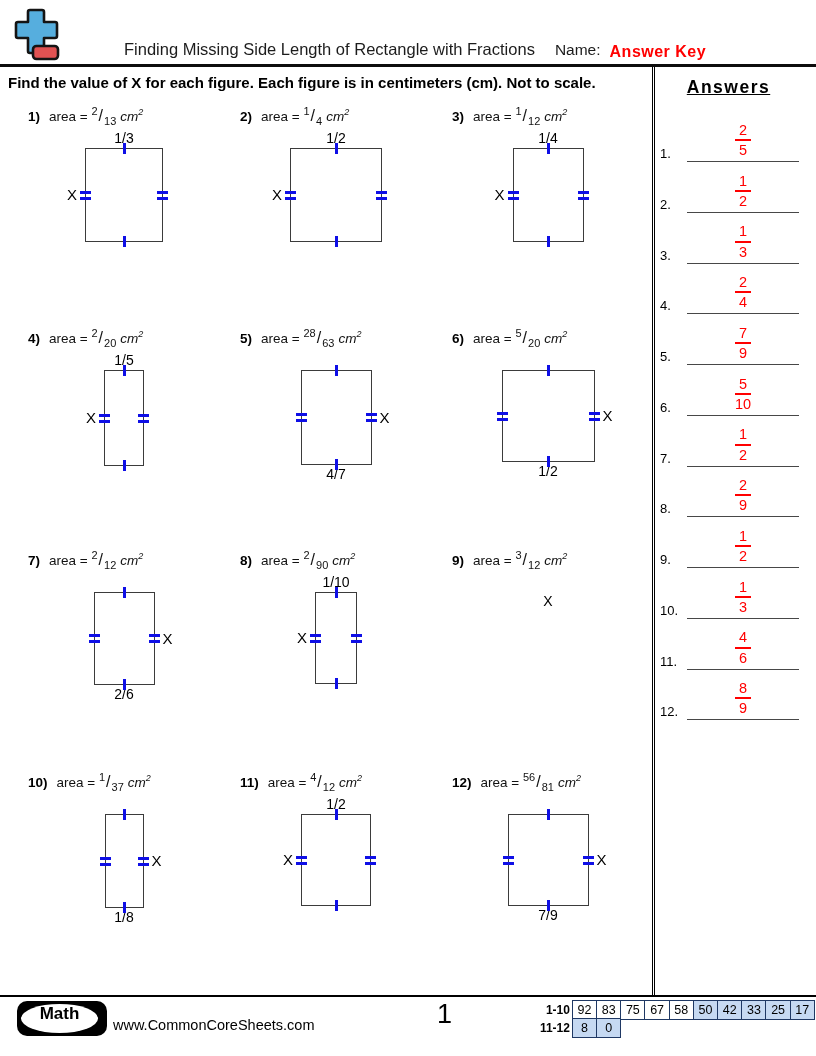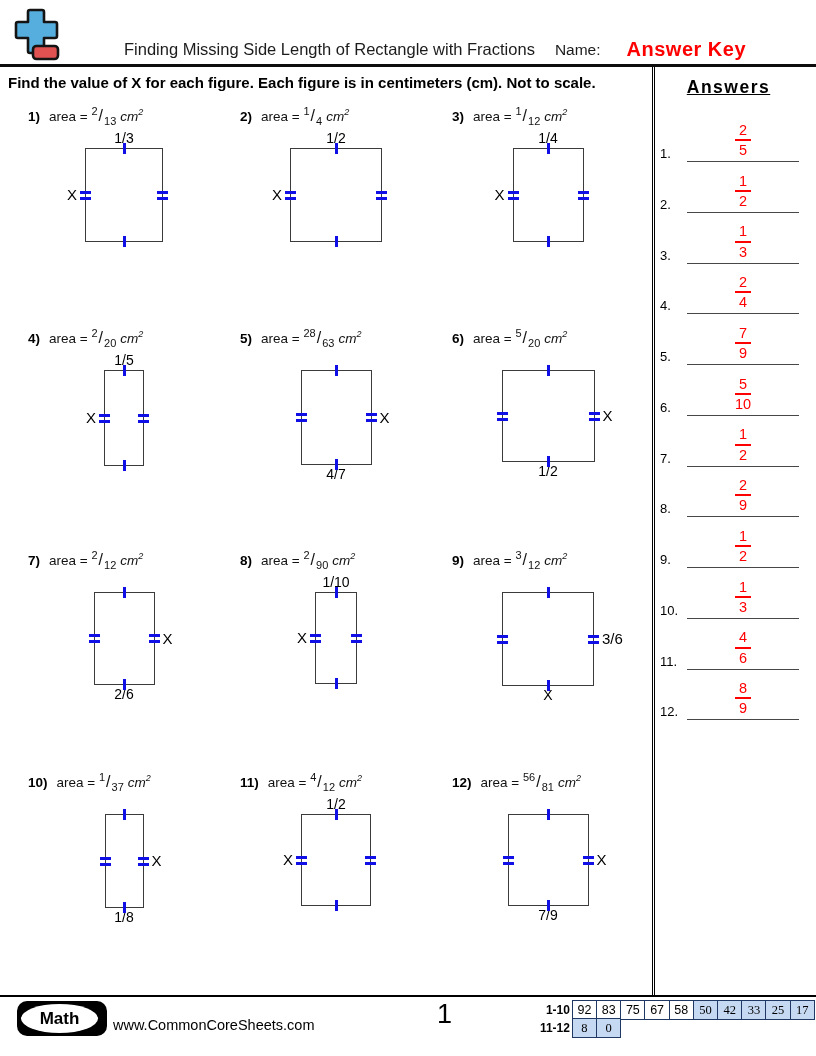--- a/index.html
+++ b/index.html
@@ -5,21 +5,21 @@
   html,body{margin:0;padding:0;}
   body{
     width:816px;height:1056px;background:#fff;color:#000;
     font-family:"Liberation Sans",sans-serif;position:relative;overflow:hidden;
   }
   
   .hdr{height:64px;display:flex;align-items:flex-end;padding:0 0 5px 14px;box-sizing:border-box;}
   .logo{flex:0 0 auto;margin-bottom:-4px;}
   .hdr-title{margin-left:64px;font-size:16.5px;color:#1c1c1c;white-space:nowrap;}
   .hdr-name{margin-left:20px;font-size:15.5px;color:#1c1c1c;}
-  .hdr-key{margin-left:26px;font-size:20px;font-weight:bold;color:#f00;letter-spacing:.5px;margin-bottom:-2px;}
+  .hdr-key{margin-left:9px;font-size:16px;font-weight:bold;color:#f00;letter-spacing:.5px;margin-bottom:-2px;}
   .rule{border-top:3.5px solid #0d0d0d;}
   
   .body-row{display:flex;height:928px;}
   .main{width:652px;box-sizing:border-box;}
   .vsep{width:1px;border-left:1.6px solid #000;border-right:1.6px solid #000;}
   .answers{flex:1;padding-top:6px;box-sizing:border-box;}
   
   .instruction{font-weight:bold;font-size:15px;padding:7px 0 0 8px;height:32px;box-sizing:border-box;}
   
   .grid{display:grid;grid-template-columns:212px 212px 212px;grid-auto-rows:222px;padding-left:18px;}
@@ -50,30 +50,30 @@
   .ans-title{font-weight:bold;font-size:17.5px;text-decoration:underline;text-align:center;letter-spacing:1.5px;margin:4px 14px 24px 0;}
   .ans-row{display:flex;align-items:flex-end;padding-left:5px;margin-bottom:10.5px;}
   .ans-num{font-size:13px;width:27px;padding-bottom:1px;box-sizing:border-box;}
   .ans-blank{border-bottom:1.6px solid #474747;width:112px;text-align:center;padding-bottom:2px;}
   .ans-frac{display:inline-block;color:#f00;font-size:14.5px;line-height:1.12;}
   .afn{display:block;border-bottom:2px solid #f00;padding:0 4px 1px;}
   .afd{display:block;padding-top:1px;}
   
   .ftr{position:absolute;left:0;right:0;bottom:0;height:61px;border-top:2.5px solid #000;box-sizing:border-box;}
   .brand-pill{position:absolute;left:17px;top:4px;width:90px;height:35px;background:#000;border-radius:10px;}
-  .brand-oval{position:absolute;left:4px;top:3px;right:9px;bottom:3px;background:#fff;border-radius:50%;display:flex;align-items:center;justify-content:center;}
+  .brand-oval{position:absolute;left:4px;top:3px;right:9px;bottom:3px;background:#fff;border-radius:50%;display:flex;justify-content:center;}
   .brand-txt{font-weight:bold;font-size:17px;}
   .site{position:absolute;left:113px;top:20px;font-size:14.5px;}
   .pageno{position:absolute;left:437px;top:2px;font-size:27px;font-weight:500;}
   .score{position:absolute;right:1px;top:3px;}
   .srow{display:flex;align-items:center;margin-bottom:-1.2px;}
   .slabel{width:44px;text-align:right;margin-right:3px;font-size:12px;font-weight:bold;}
   .sc{display:inline-block;width:25.4px;height:19.5px;line-height:19.5px;text-align:center;
       border:1.2px solid #1f3864;margin-left:-1.2px;box-sizing:border-box;background:#fff;font-size:12.5px;}
-  .sc.hl{background:#c6d9f2;font-family:Liberation Serif, serif;}
+  .sc.hl{background:#c6d9f2;}
 </style>
 </head>
 <body>
 
 <div class="hdr">
   <svg class="logo" width="46" height="56" viewBox="0 0 46 56">
     <path d="M16 3 h12 a2 2 0 0 1 2 2 v10 h11 a2 2 0 0 1 2 2 v12 a2 2 0 0 1 -2 2 h-11 v13 a2 2 0 0 1 -2 2 h-12 a2 2 0 0 1 -2 -2 V31 H4 a2 2 0 0 1 -2 -2 V17 a2 2 0 0 1 2 -2 h10 V5 a2 2 0 0 1 2 -2 z" fill="#56aede" stroke="#141414" stroke-width="2.6" stroke-linejoin="round"></path>
     <rect x="19" y="39" width="25" height="13" rx="3.5" fill="#e05252" stroke="#141414" stroke-width="2.6"></rect>
   </svg>
   <span class="hdr-title">Finding Missing Side Length of Rectangle with Fractions</span>
@@ -254,30 +254,20 @@
     </div>
   </div>
 
   <div class="cell">
     <div class="phead">
       <span class="pnum">9)</span>
       <span class="parea"><span>area =</span> <sup class="fnum">3</sup><span class="fslash">/</span><sub class="fden">12</sub><span class="funit"><span>cm</span><sup class="fsq">2</sup></span></span>
     </div>
     <div class="fig">
       <div class="dim dtop"></div>
-      <div class="fmid">
-        <span class="slot sleft"></span>
-        <div class="rect" style="width:90px;height:92px">
-          <i class="tick tv ttop"></i>
-          <i class="tick tv tbot"></i>
-          <i class="tick th tleft"></i>
-          <i class="tick th tright"></i>
-        </div>
-        <span class="slot sright">3/6</span>
-      </div>
       <div class="dim dbot">X</div>
     </div>
   </div>
 
   <div class="cell">
     <div class="phead">
       <span class="pnum">10)</span>
       <span class="parea"><span>area =</span> <sup class="fnum">1</sup><span class="fslash">/</span><sub class="fden">37</sub><span class="funit"><span>cm</span><sup class="fsq">2</sup></span></span>
     </div>
     <div class="fig">

